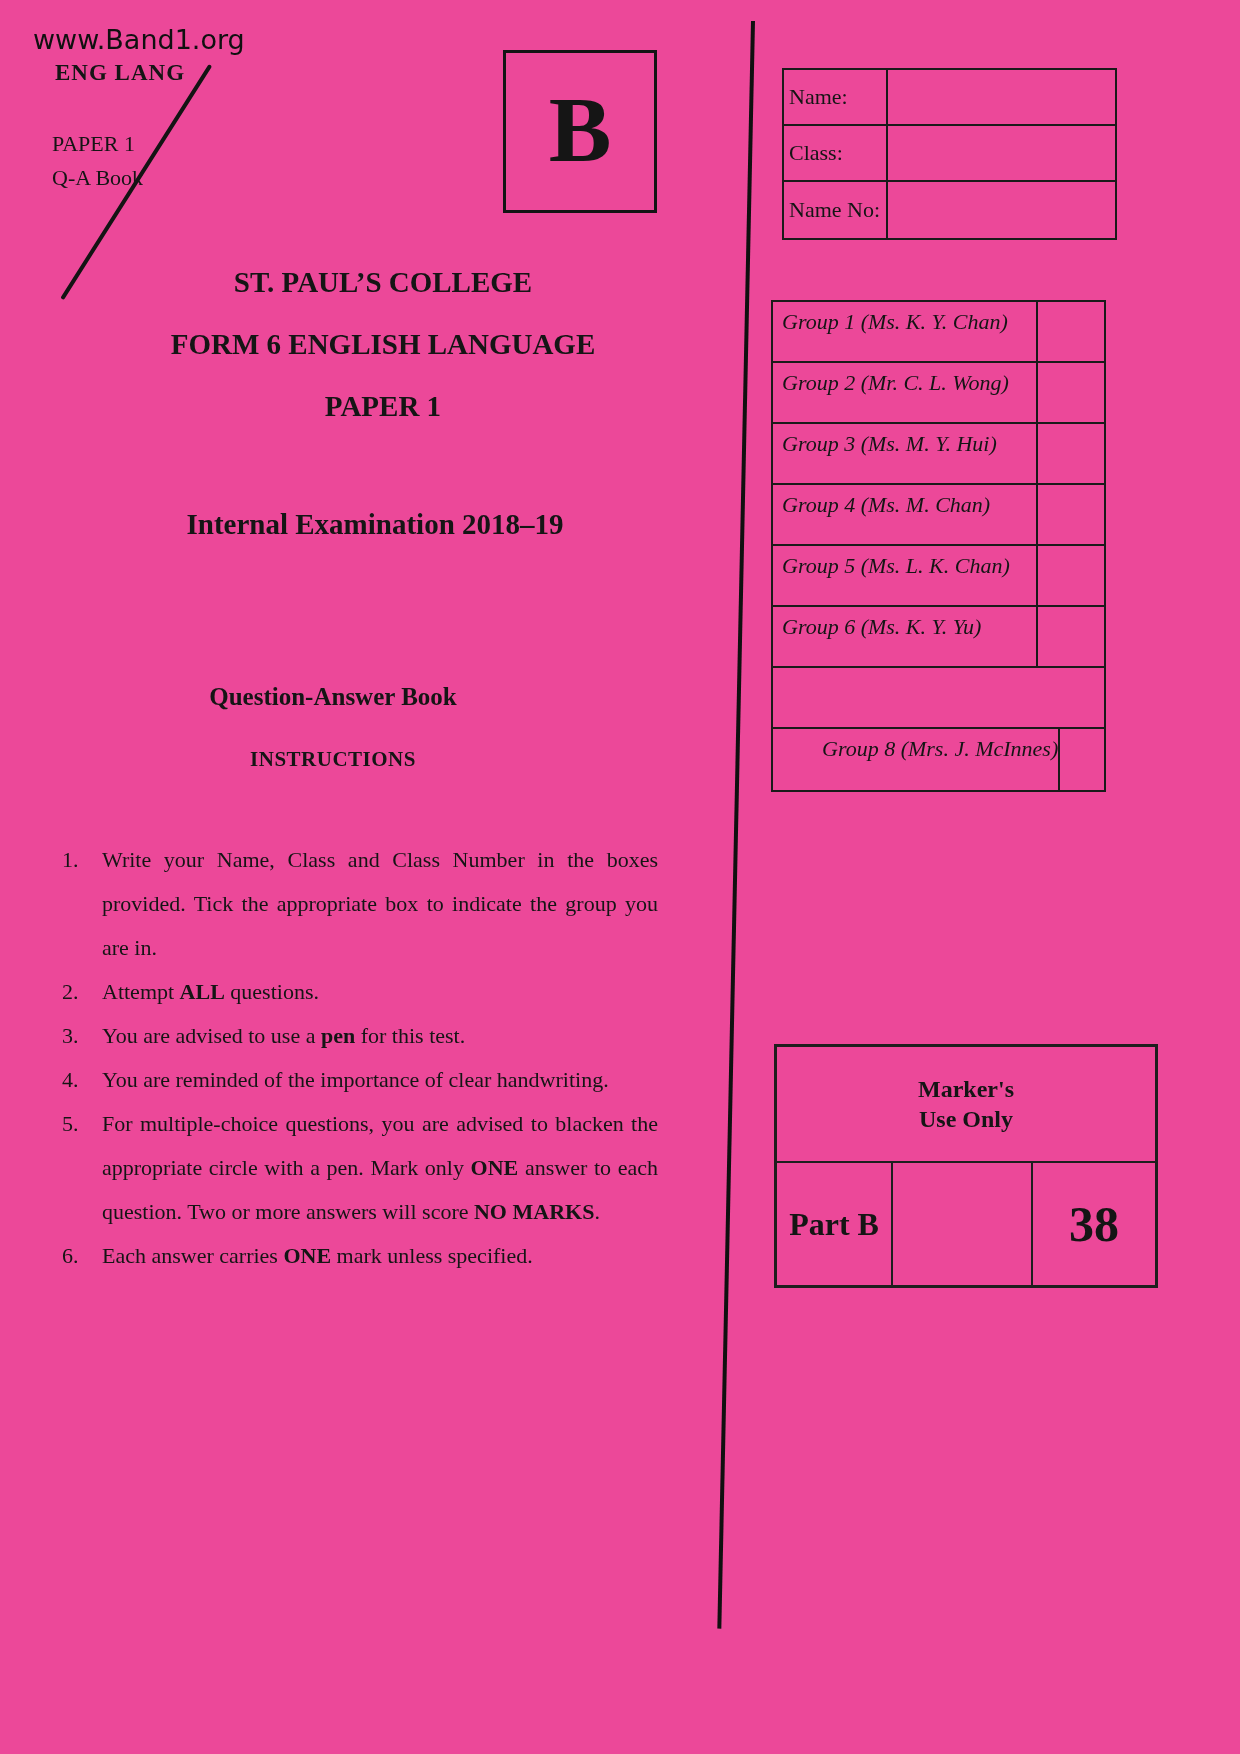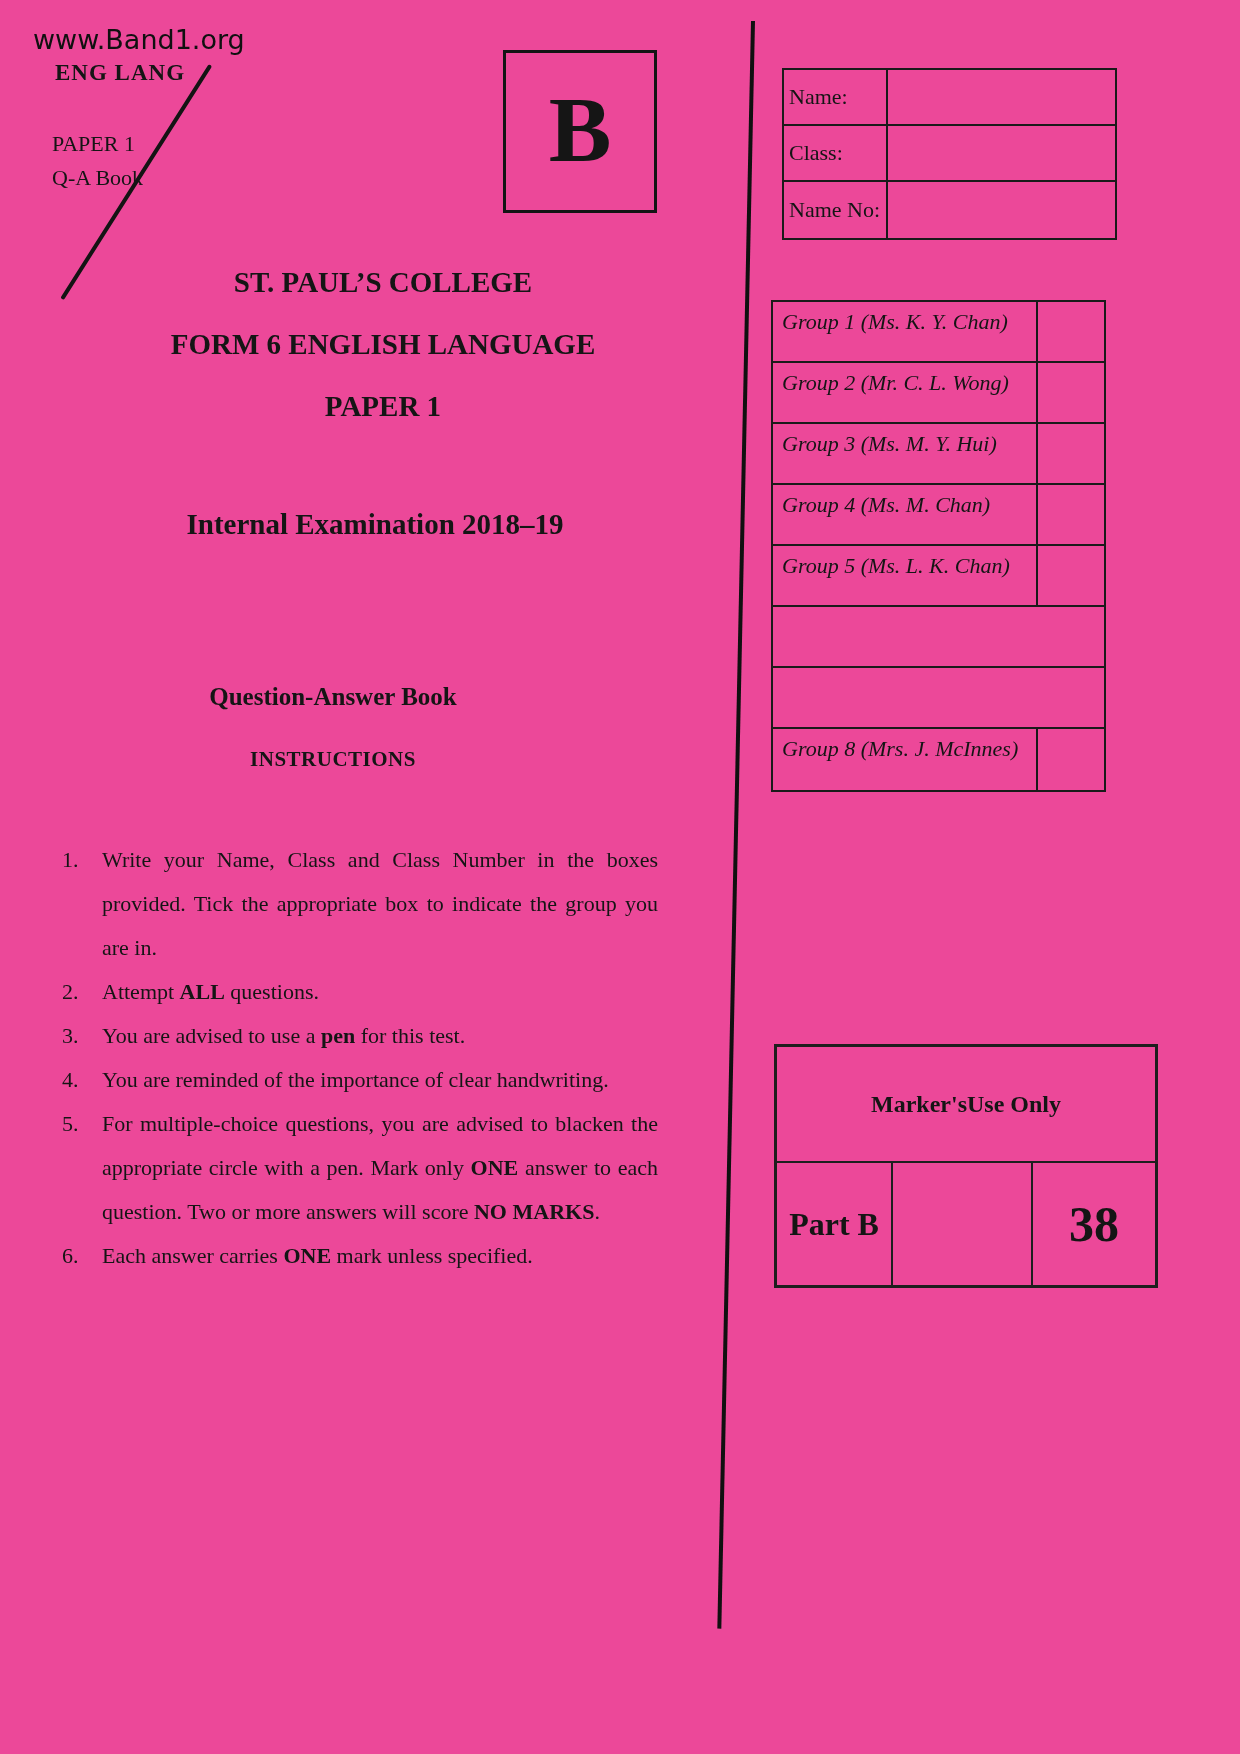--- a/index.html
+++ b/index.html
@@ -72,35 +72,35 @@
     font-size:22px; display:flex; align-items:center; padding-left:5px; box-sizing:border-box;
   }
   .student-value { flex:1; }
 
   
   .group-table {
     position:absolute; left:771px; top:300px; width:335px;
     border:2px solid #1a1a1a; box-sizing:border-box;font-style:italic;
   }
   .group-row { display:flex; height:61px; border-bottom:2px solid #1a1a1a; box-sizing:border-box; }
-  .group-row:last-child { border-bottom:none; }
+  .group-row:last-child { border-bottom:none;padding-left:40px; }
   .group-name {
     flex:1; border-right:2px solid #1a1a1a; font-size:22px;
     padding:7px 0 0 9px; box-sizing:border-box; white-space:nowrap;
   }
   .group-tick { width:66px; flex:0 0 66px; }
 
   
   .marker-box {
     position:absolute; left:774px; top:1044px; width:384px;
     border:3px solid #1e1e1e; box-sizing:border-box;
   }
   .marker-head {
     height:116px; border-bottom:2px solid #1e1e1e; box-sizing:border-box;
-    display:flex; flex-direction:row; align-items:center; justify-content:center;
+    display:flex; flex-direction:column; align-items:center; justify-content:center;
     font-weight:bold; font-size:24px; line-height:30px;
   }
   .marker-row { display:flex; height:122px; }
   .marker-part {
     width:116px; flex:0 0 116px; border-right:2px solid #1e1e1e; box-sizing:border-box;
     display:flex; align-items:center; justify-content:center;
     font-weight:bold; font-size:32px;
   }
   .marker-blank { width:140px; flex:0 0 140px; border-right:2px solid #1e1e1e; box-sizing:border-box; }
   .marker-score {
@@ -189,20 +189,21 @@
       </div>
       <div class="group-row">
         <div class="group-name">Group 4 (Ms. M. Chan)</div>
         <div class="group-tick"></div>
       </div>
       <div class="group-row">
         <div class="group-name">Group 5 (Ms. L. K. Chan)</div>
         <div class="group-tick"></div>
       </div>
       <div class="group-row">
+        <div class="group-name">Group 6 (Ms. K. Y. Yu)</div>
         <div class="group-tick"></div>
       </div>
       <div class="group-row">
         <div class="group-tick"></div>
       </div>
       <div class="group-row">
         <div class="group-name">Group 8 (Mrs. J. McInnes)</div>
         <div class="group-tick"></div>
       </div>
     </div>

